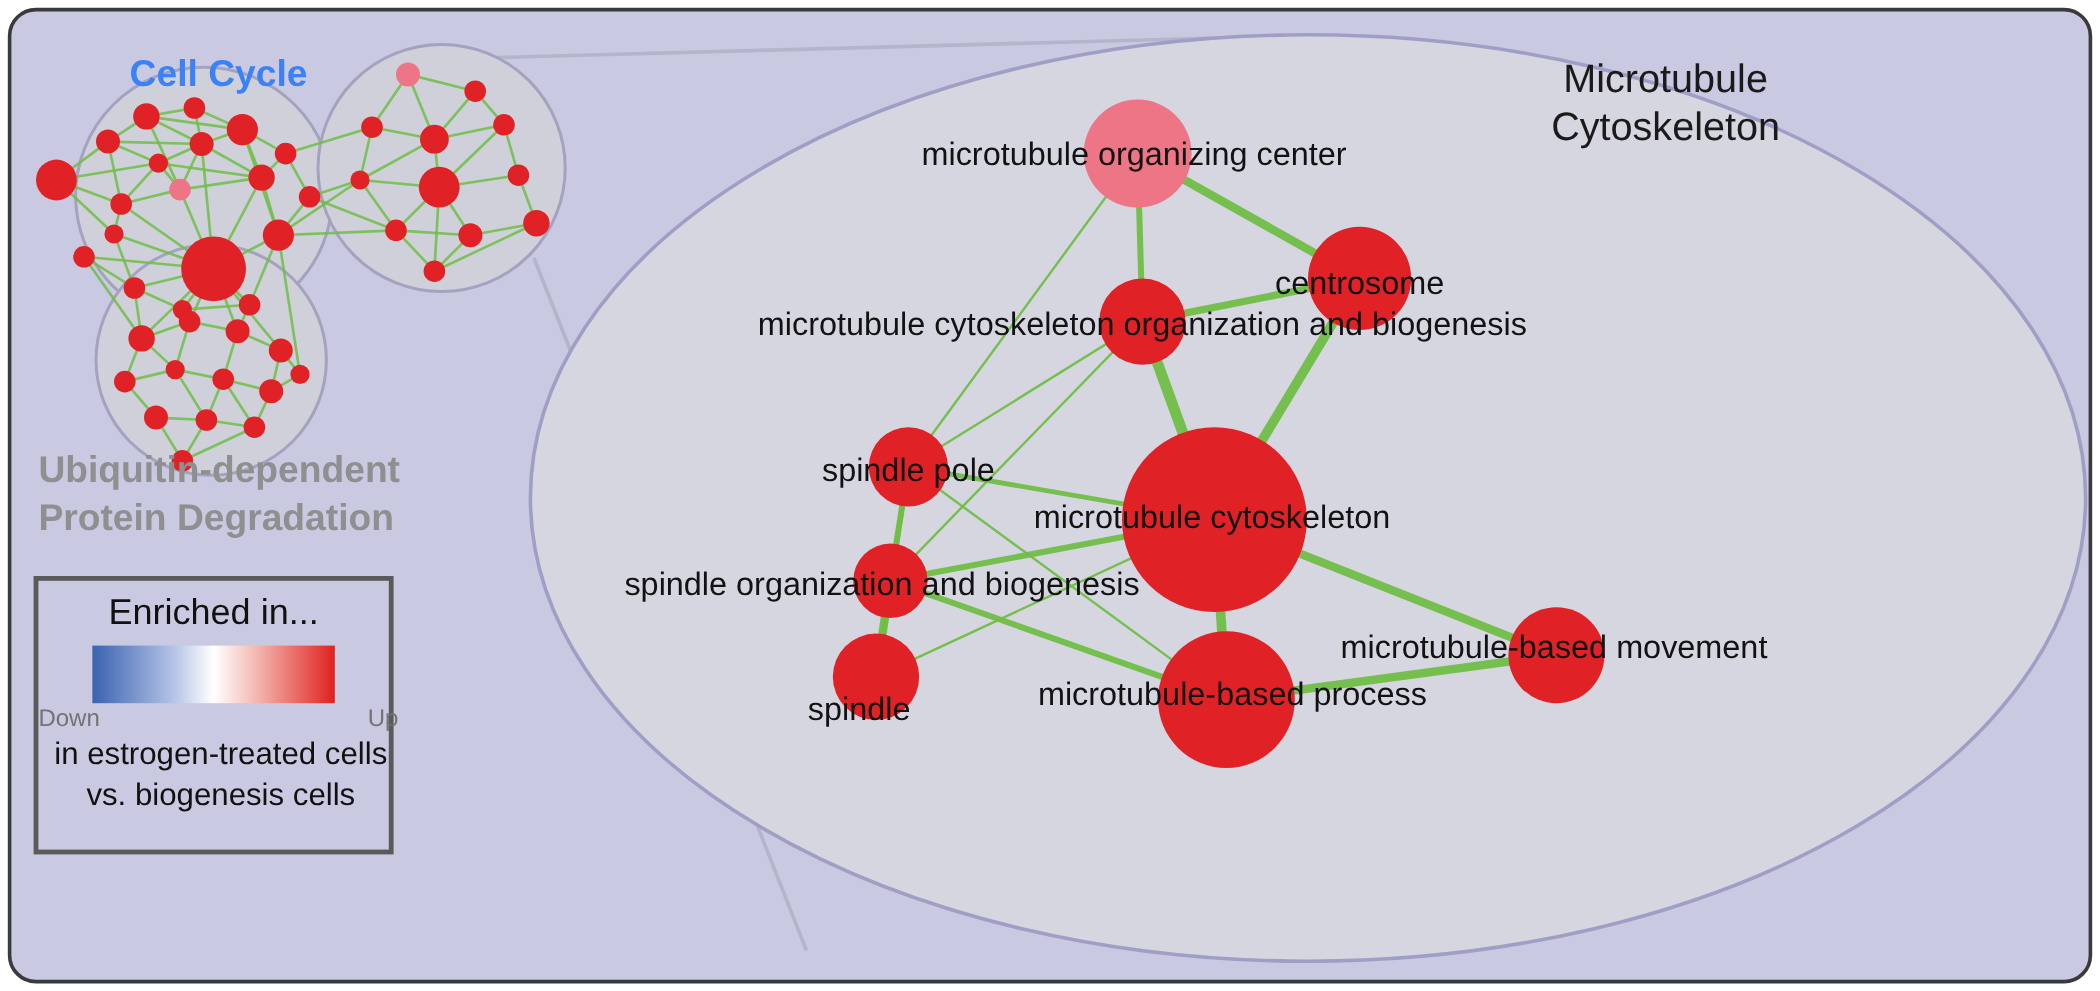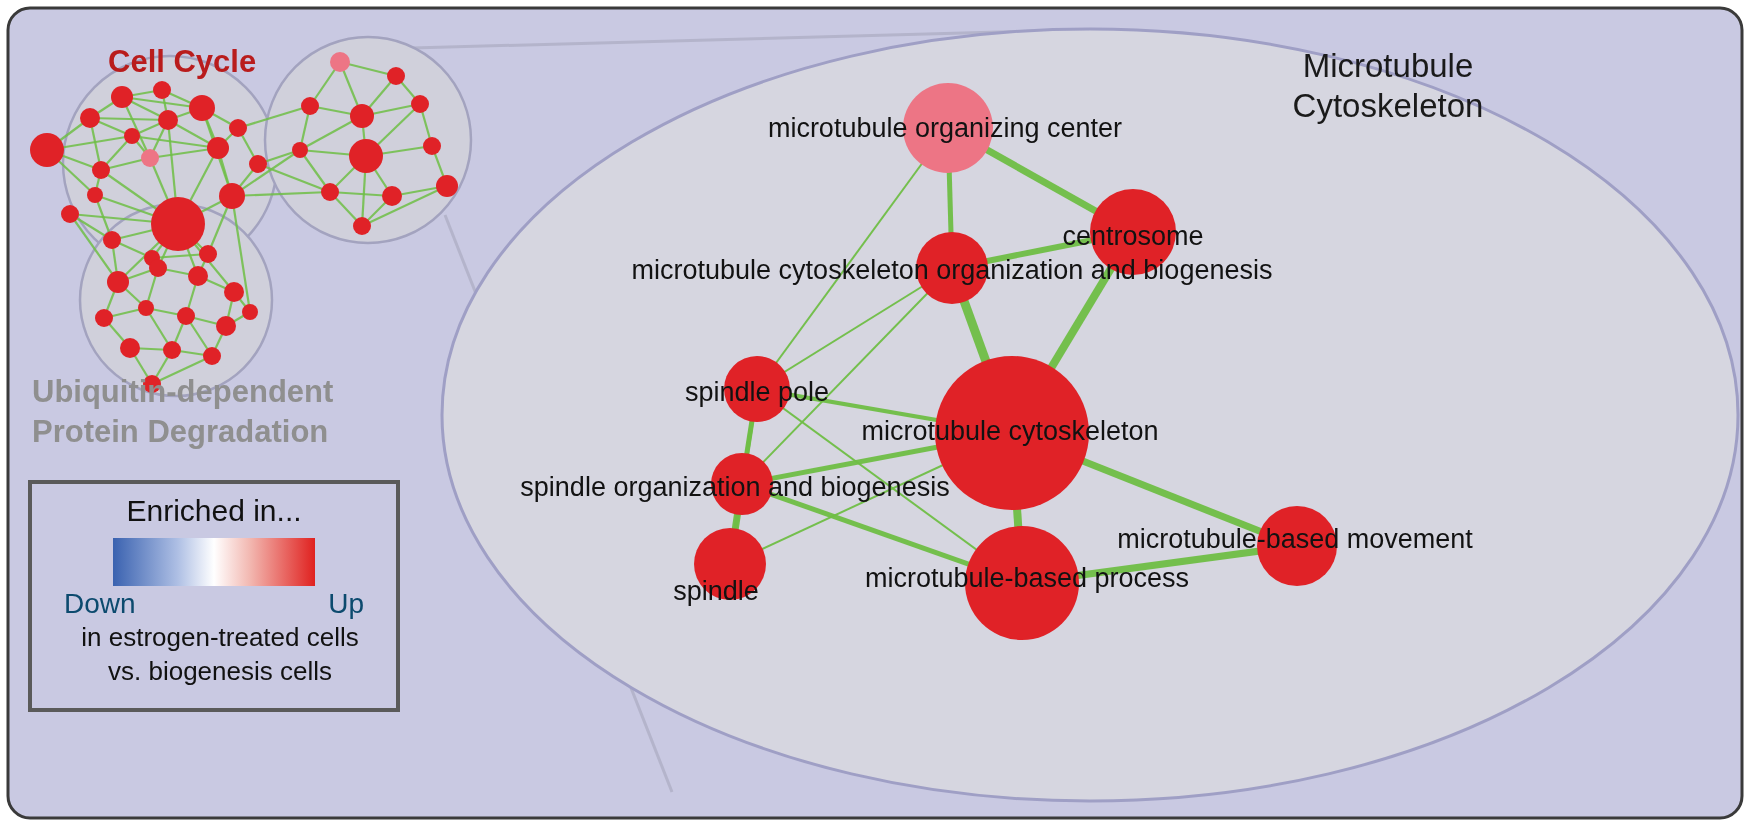--- a/index.html
+++ b/index.html
@@ -3,26 +3,26 @@
 <meta charset="utf-8">
 <style>
   html,body{margin:0;padding:0;background:#ffffff;}
   body{width:1750px;height:826px;position:relative;font-family:"Liberation Sans",sans-serif;}
   .stage{position:absolute;left:0;top:0;width:1750px;height:826px;}
   svg{position:absolute;left:0;top:0;}
   svg text{font-family:"Liberation Sans",sans-serif;font-size:27px;fill:#121212;}
   .overlay{position:absolute;pointer-events:none;}
   .cluster-label{color:#8f8f8f;font-size:31px;font-weight:bold;}
   .fig-title{color:#1a1a1a;font-size:33px;text-align:center;line-height:40px;}
-  .legend{position:absolute;left:28px;top:480px;width:372px;height:232px;box-sizing:border-box;
+  .legend{position:absolute;left:28px;top:480px;width:300px;height:232px;box-sizing:border-box;
           border:4px solid #5a5a5a;padding-top:10px;}
   .legend-title{text-align:center;font-size:30px;color:#111;}
   .legend-bar{width:202px;height:48px;margin:10px auto 0 auto;}
   .legend-ends{width:300px;margin:2px auto 0 auto;display:flex;justify-content:space-between;
-               font-size:28px;color:#0c4a6e;}
+               font-size:20px;color:#737373;}
   .legend-caption{text-align:center;font-size:26px;color:#111;line-height:34px;margin-left:12px;}
 </style>
 </head>
 <body>
 
 <div class="stage">
   <svg id="network-svg" width="1750" height="826" viewBox="0 0 1750 826">
       <defs>
         <clipPath id="frame-clip">
           <rect x="8" y="8" width="1734" height="810" rx="22"></rect>
@@ -220,21 +220,21 @@
         <text x="952" y="272" text-anchor="middle" dominant-baseline="middle">microtubule cytoskeleton organization and biogenesis</text>
         <text x="757" y="394" text-anchor="middle" dominant-baseline="middle">spindle pole</text>
         <text x="1010" y="433" text-anchor="middle" dominant-baseline="middle">microtubule cytoskeleton</text>
         <text x="735" y="489" text-anchor="middle" dominant-baseline="middle">spindle organization and biogenesis</text>
         <text x="1295" y="541" text-anchor="middle" dominant-baseline="middle">microtubule-based movement</text>
         <text x="716" y="593" text-anchor="middle" dominant-baseline="middle">spindle</text>
         <text x="1027" y="580" text-anchor="middle" dominant-baseline="middle">microtubule-based process</text>
       </g>
     </svg>
 
-  <div class="overlay cluster-label" style="left: 108px; top: 44px; color: #b91c1c;">Cell Cycle</div>
+  <div class="overlay cluster-label" style="left: 108px; top: 44px; color: #3b82f6;">Cell Cycle</div>
 
   <div class="overlay cluster-label" style="left: 32px; top: 372px; line-height: 40px; color: rgb(143, 143, 143);">
     <div>Ubiquitin-dependent</div>
     <div>Protein Degradation</div>
   </div>
 
   <div class="overlay fig-title" style="left:1278px;top:46px;width:220px;">
     <div>Microtubule</div>
     <div>Cytoskeleton</div>
   </div>

